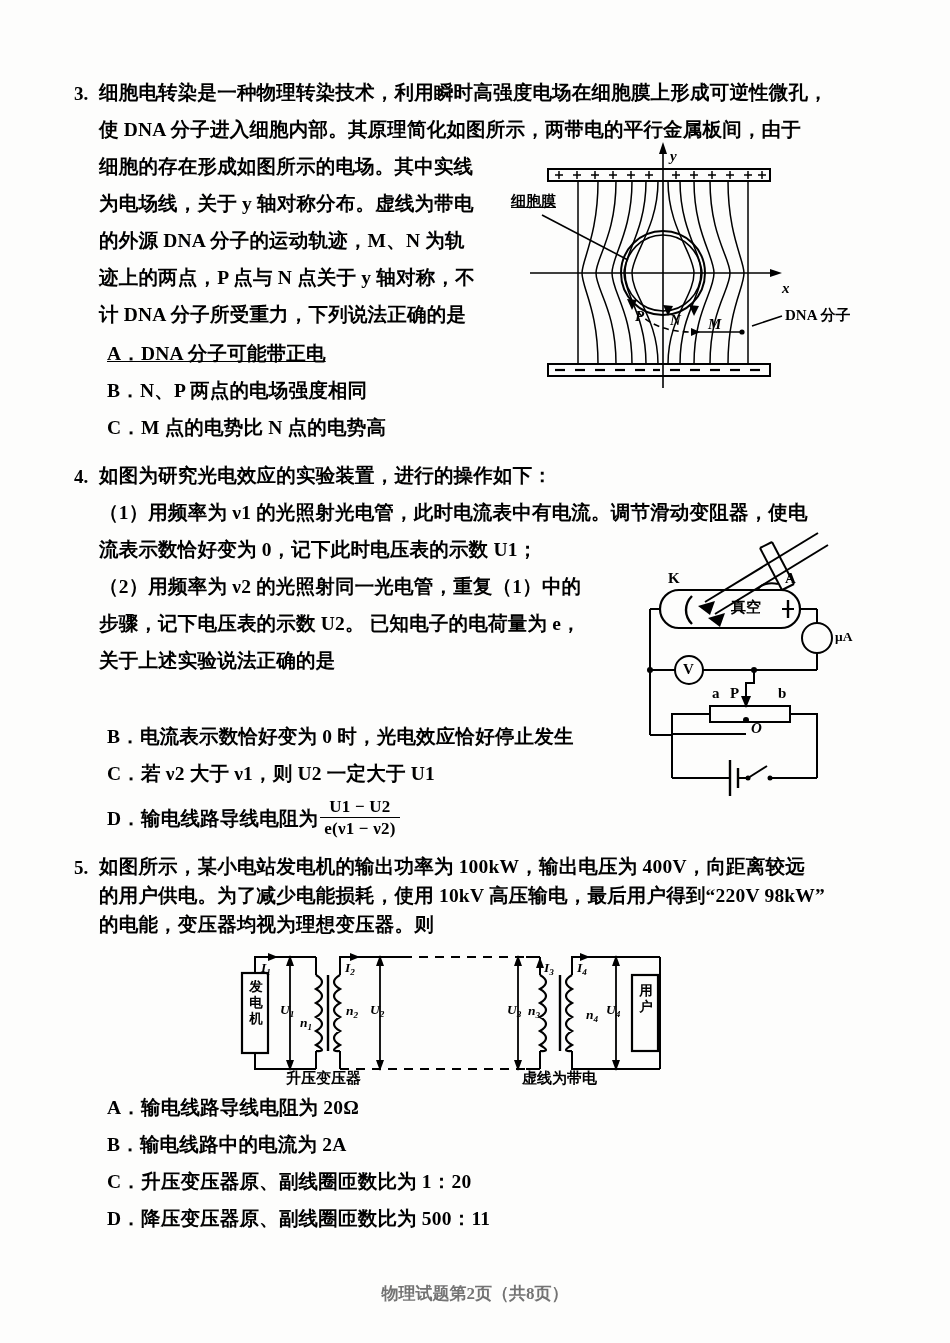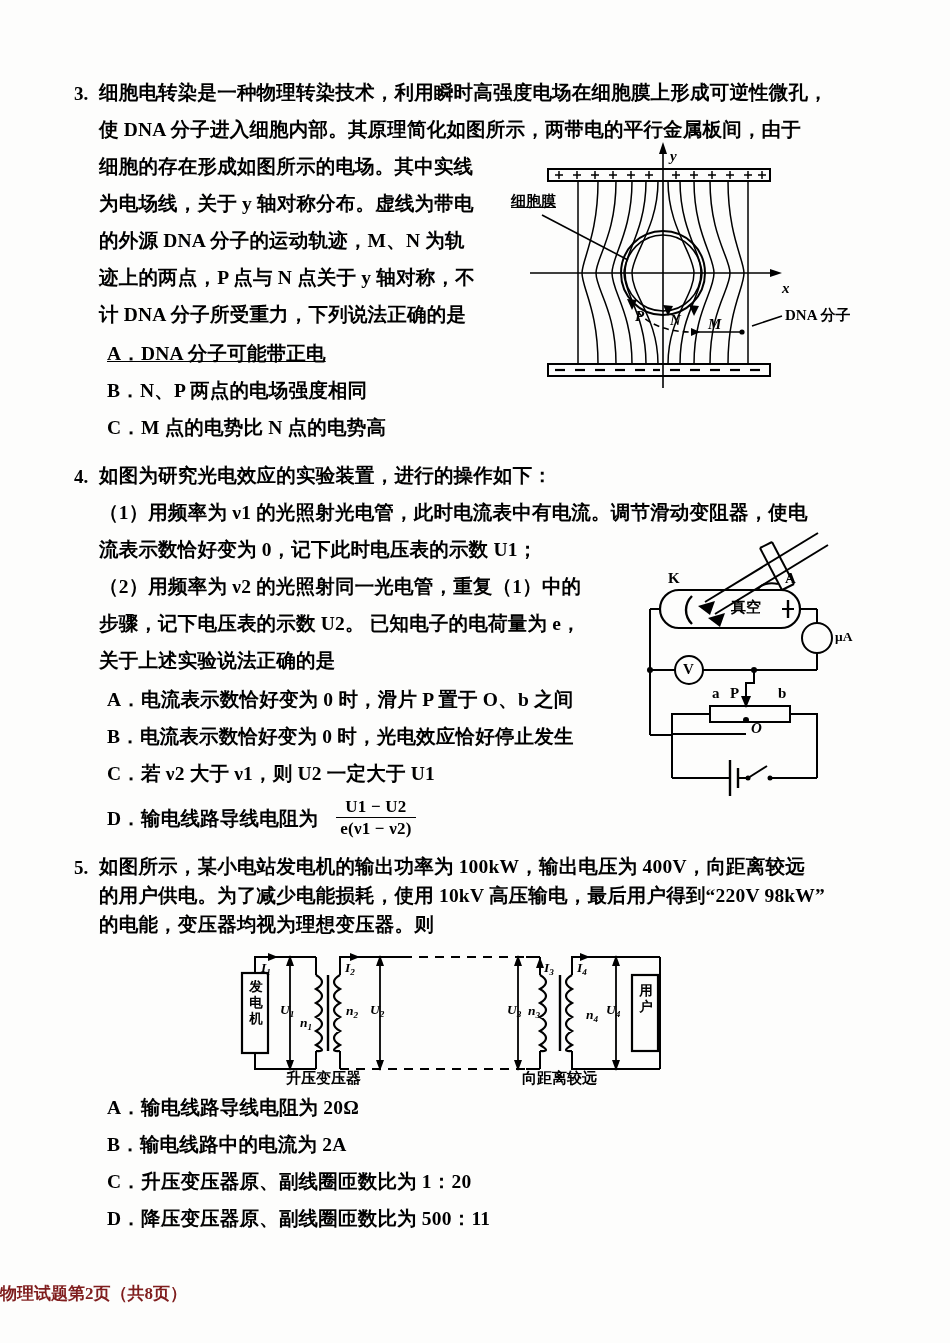--- a/index.html
+++ b/index.html
@@ -29,35 +29,35 @@
     white-space: nowrap;
     letter-spacing: 0.2px;
     font-weight: 600;
     font-family: "Liberation Serif", "DejaVu Serif", serif;
   }
   .line.opt { font-weight: 600; }
   sub { font-size: 0.68em; vertical-align: -0.28em; font-style: italic;}
   .footer {
     position: absolute;
     width: 100%;
-    text-align: left;
+    text-align: center;
     font-size: 17px;
     font-weight: 700;
-    color: #7f1d1d;
+    color: #737373;
     font-family: "Liberation Serif", serif;
   }
   
   .frac {
     display: inline-block;
     vertical-align: middle;
     text-align: center;
     font-size: 17px;
     position: relative;
     top: -2px;
-    margin-left: 18px;
+    margin-left: 2px;
   }
   .frac .num { display: block; padding: 0 4px; border-bottom: 1.6px solid #000; line-height: 1.25; }
   .frac .den { display: block; padding: 0 4px; line-height: 1.3; }
 
   
   .fig { position: absolute; }
   .fig svg { display: block; }
   .figlabel {
     position: absolute;
     font-size: 15px;
@@ -195,21 +195,20 @@
 
   <div class="qnum" style="left:74px; top:466px;">4.</div>
 
   <div class="line" style="left:99px; top:466px;">如图为研究光电效应的实验装置，进行的操作如下：</div>
   <div class="line" style="left:99px; top:503px;">（1）用频率为 ν1 的光照射光电管，此时电流表中有电流。调节滑动变阻器，使电</div>
   <div class="line" style="left:99px; top:540px;">流表示数恰好变为 0，记下此时电压表的示数 U1；</div>
   <div class="line" style="left:99px; top:577px;">（2）用频率为 ν2 的光照射同一光电管，重复（1）中的</div>
   <div class="line" style="left:99px; top:614px;">步骤，记下电压表的示数 U2。 已知电子的电荷量为 e，</div>
   <div class="line" style="left:99px; top:651px;">关于上述实验说法正确的是</div>
 
-  <div class="line opt" style="left:107px; top:690px;">A．电流表示数恰好变为 0 时，滑片 P 置于 O、b 之间</div>
   <div class="line opt" style="left:107px; top:727px;">B．电流表示数恰好变为 0 时，光电效应恰好停止发生</div>
   <div class="line opt" style="left:107px; top:764px;">C．若 ν2 大于 ν1，则 U2 一定大于 U1</div>
 
   <div class="line opt" style="left:107px; top:798px;">
     <span>D．输电线路导线电阻为</span><span class="frac">
       <span class="num">U1 − U2</span>
       <span class="den">e(ν1 − ν2)</span>
     </span>
   </div>
 
@@ -365,21 +364,21 @@
     <div class="figlabel small ital" style="left:142px; top:57px;">U<sub>2</sub></div>
     <div class="figlabel small ital" style="left:279px; top:57px;">U<sub>3</sub></div>
     <div class="figlabel small ital" style="left:378px; top:57px;">U<sub>4</sub></div>
 
     <div class="figlabel small ital" style="left:72px; top:70px;">n<sub>1</sub></div>
     <div class="figlabel small ital" style="left:118px; top:58px;">n<sub>2</sub></div>
     <div class="figlabel small ital" style="left:300px; top:58px;">n<sub>3</sub></div>
     <div class="figlabel small ital" style="left:358px; top:62px;">n<sub>4</sub></div>
 
     <div class="figlabel" style="left:58px; top:124px;">升压变压器</div>
-    <div class="figlabel" style="left:294px; top:124px;">向距离较远</div>
+    <div class="figlabel" style="left:294px; top:124px;">虚线为带电</div>
   </div>
 
   <div class="line opt" style="left:107px; top:1098px;">A．输电线路导线电阻为 20Ω</div>
   <div class="line opt" style="left:107px; top:1135px;">B．输电线路中的电流为 2A</div>
   <div class="line opt" style="left:107px; top:1172px;">C．升压变压器原、副线圈匝数比为 1：20</div>
   <div class="line opt" style="left:107px; top:1209px;">D．降压变压器原、副线圈匝数比为 500：11</div>
 
   <div class="footer" style="top:1282px; left:0;">物理试题第2页（共8页）</div>
 
 </div>

